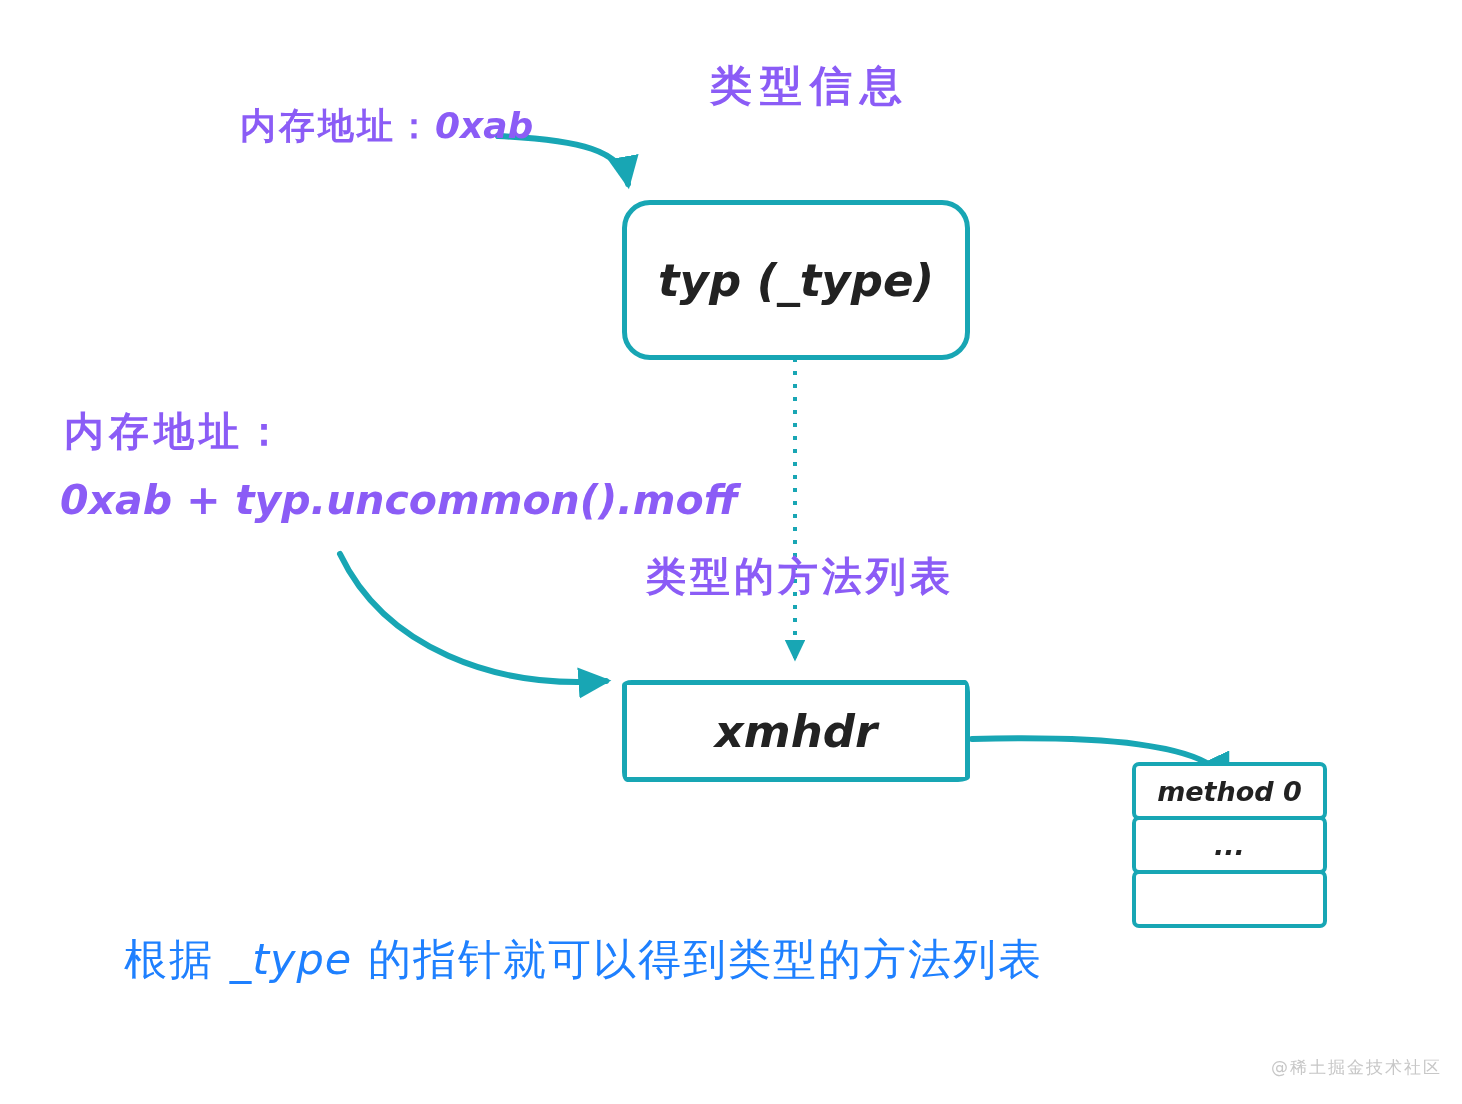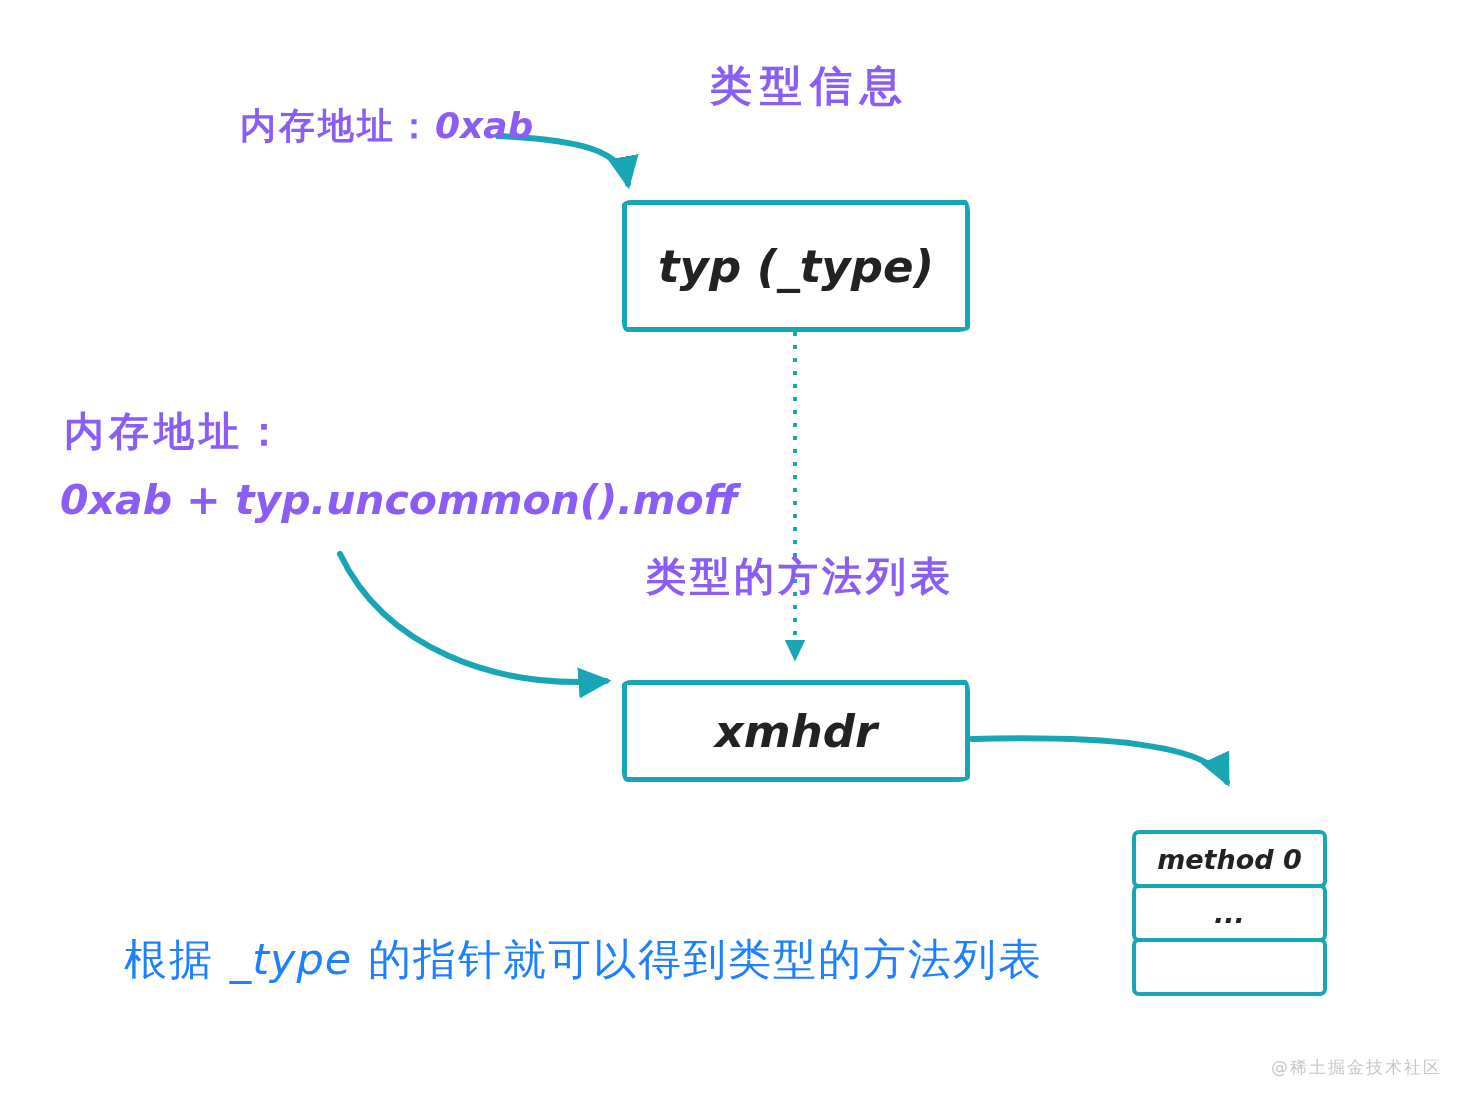--- a/index.html
+++ b/index.html
@@ -42,21 +42,21 @@
     position: absolute; z-index: 2;
     box-sizing: border-box;
     width: 348px;
     border: 5px solid #18a6b4;
     border-radius: 10px 5px 12px 5px / 5px 12px 5px 10px;
     background: #ffffff;
     display: flex; align-items: center; justify-content: center;
     color: #222222;
     font-size: 45px; font-weight: 800; font-style: italic;
   }
-  .typ-box  { left: 622px; top: 200px; height: 132px; }
+  .typ-box  { left: 622px; top: 200px; height: 160px; border-radius: 28px; }
   .xmhdr-box{ left: 622px; top: 680px; height: 102px; }
 
   .method-list-label {
     left: 630px; top: 549px; width: 340px;
     text-align: center;
     font-size: 40px; font-weight: 800;
     letter-spacing: 4px;
     white-space: nowrap;
   }
 
@@ -67,21 +67,21 @@
     white-space: nowrap;
   }
   .mem-addr-left-2 {
     left: 60px; top: 476px;
     font-size: 41px; font-weight: 800; font-style: italic;
     white-space: nowrap;
   }
 
   .method-table {
     position: absolute; z-index: 2;
-    left: 1132px; top: 830px;
+    left: 1132px; top: 762px;
     width: 195px;
   }
   .mrow {
     box-sizing: border-box;
     width: 195px; height: 58px;
     margin-top: -4px;
     border: 4px solid #18a6b4;
     border-radius: 7px;
     background: #ffffff;
     display: flex; align-items: center; justify-content: center;

